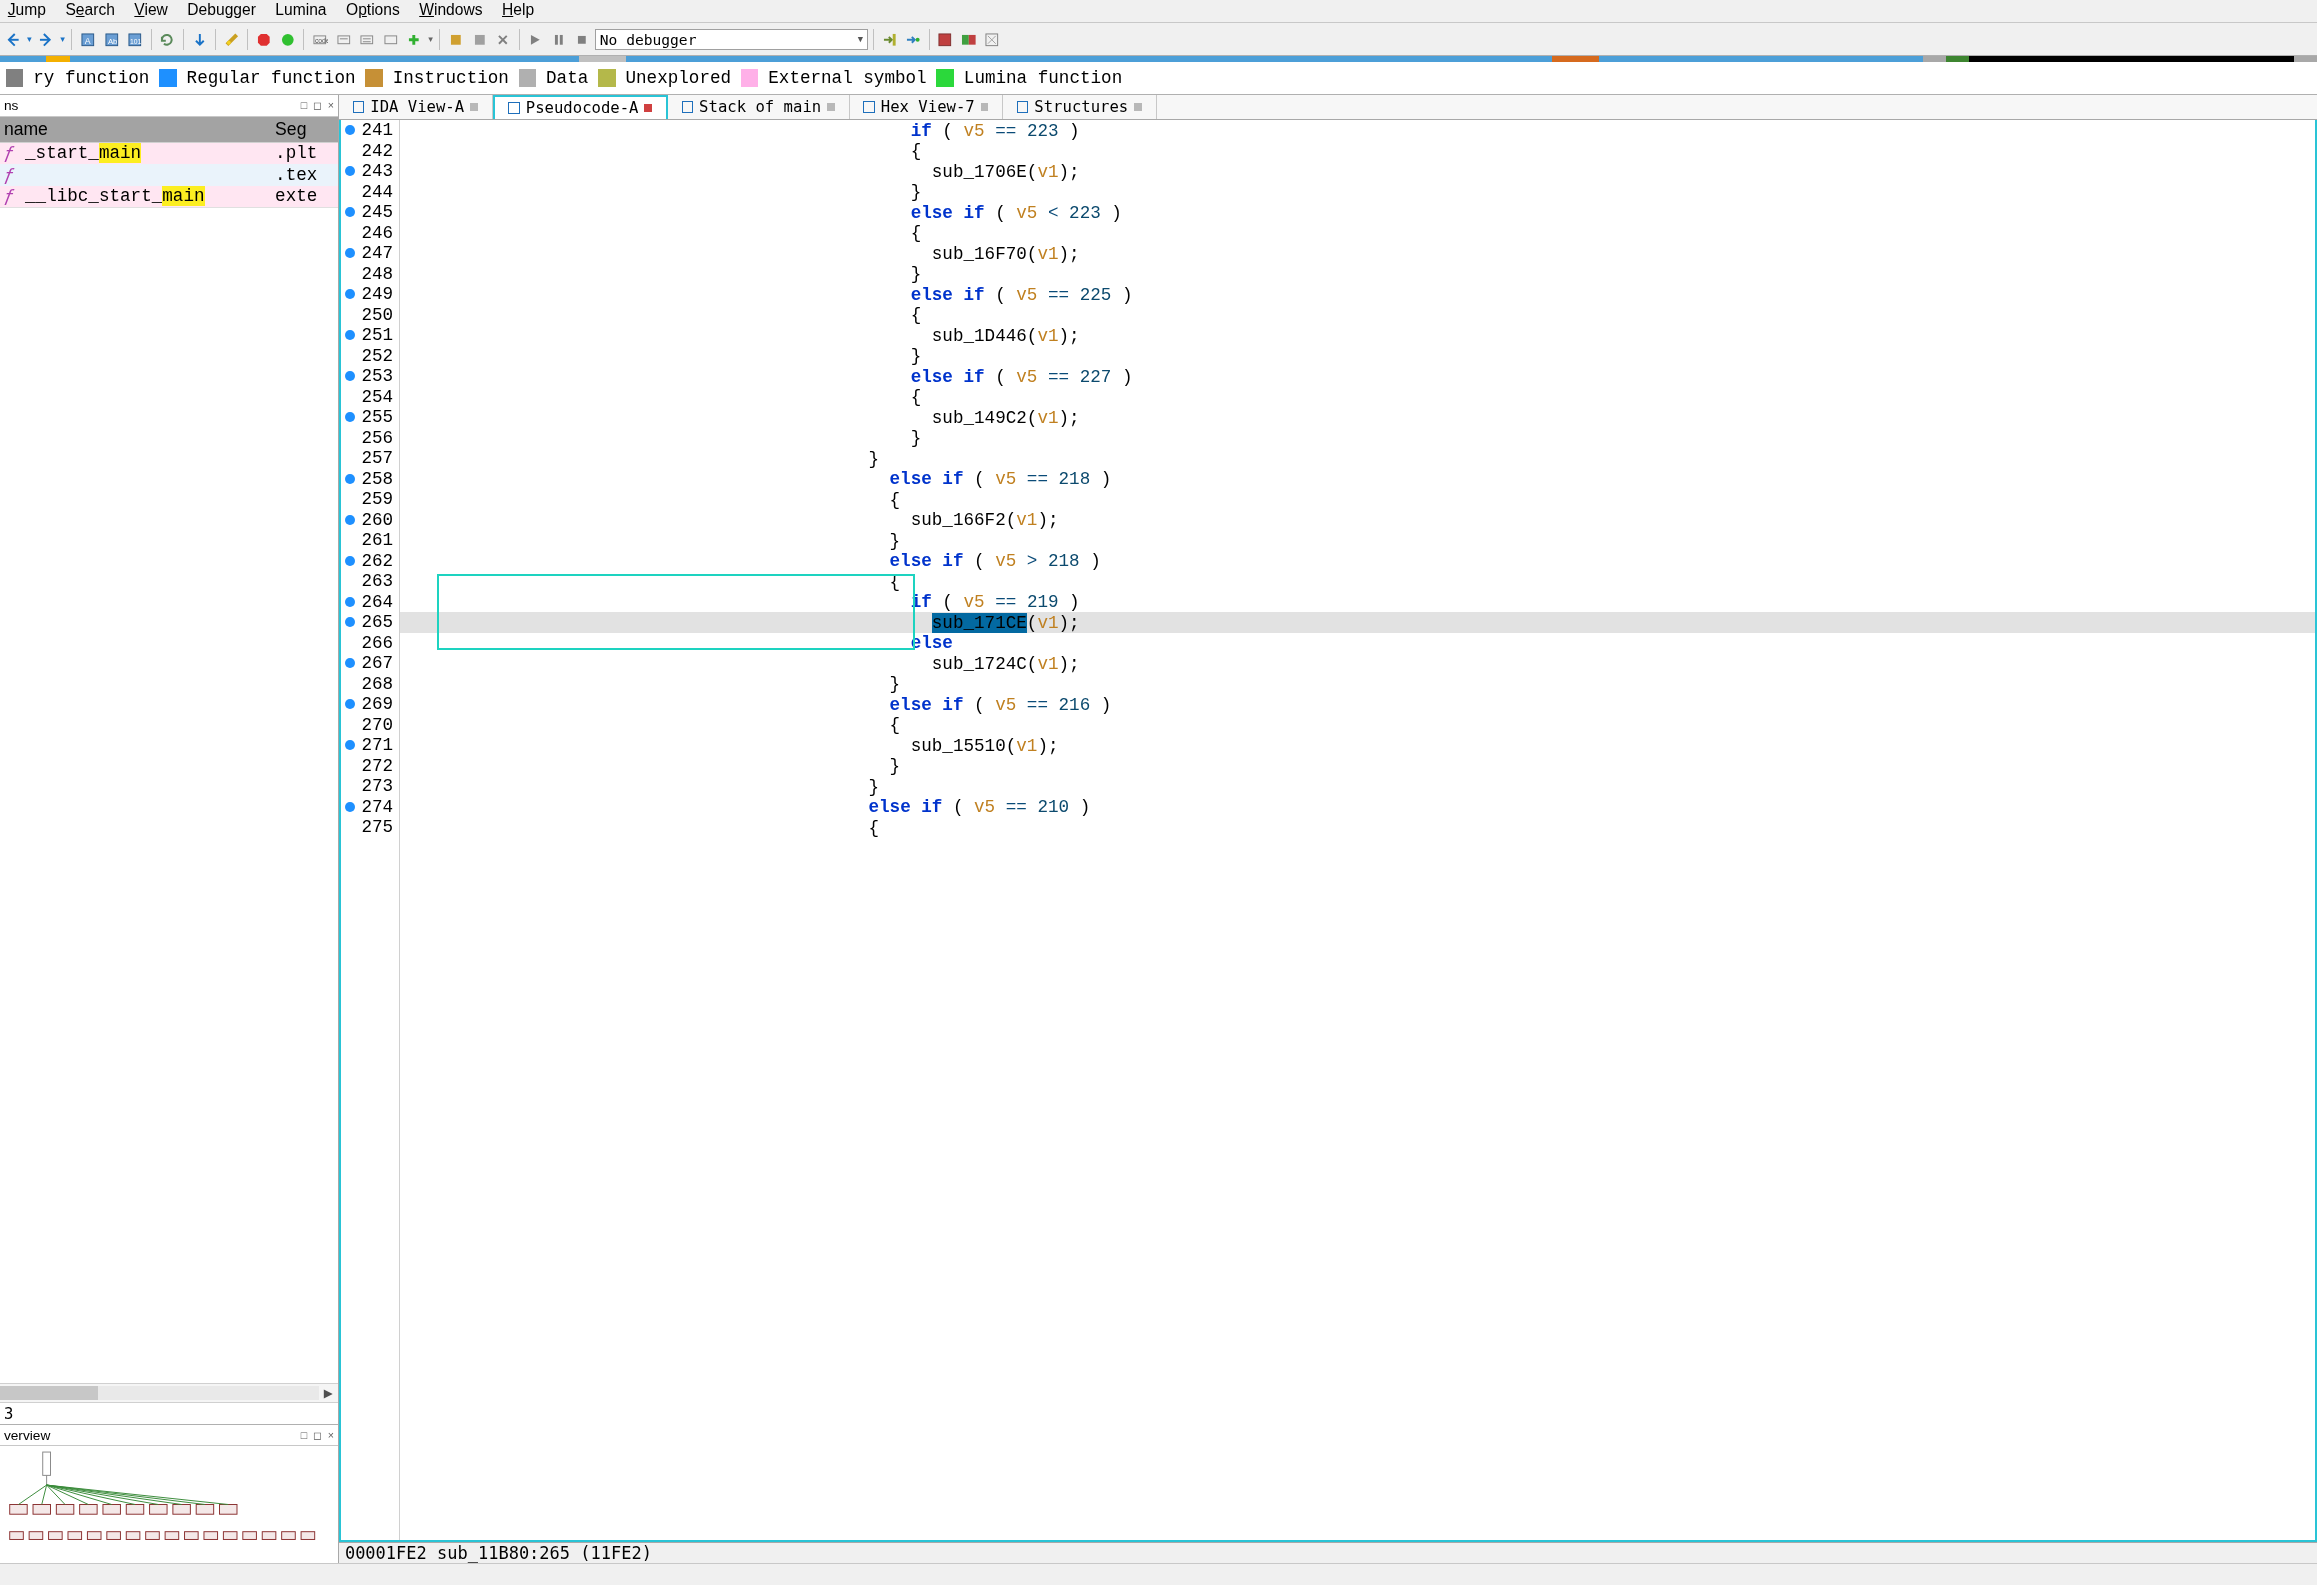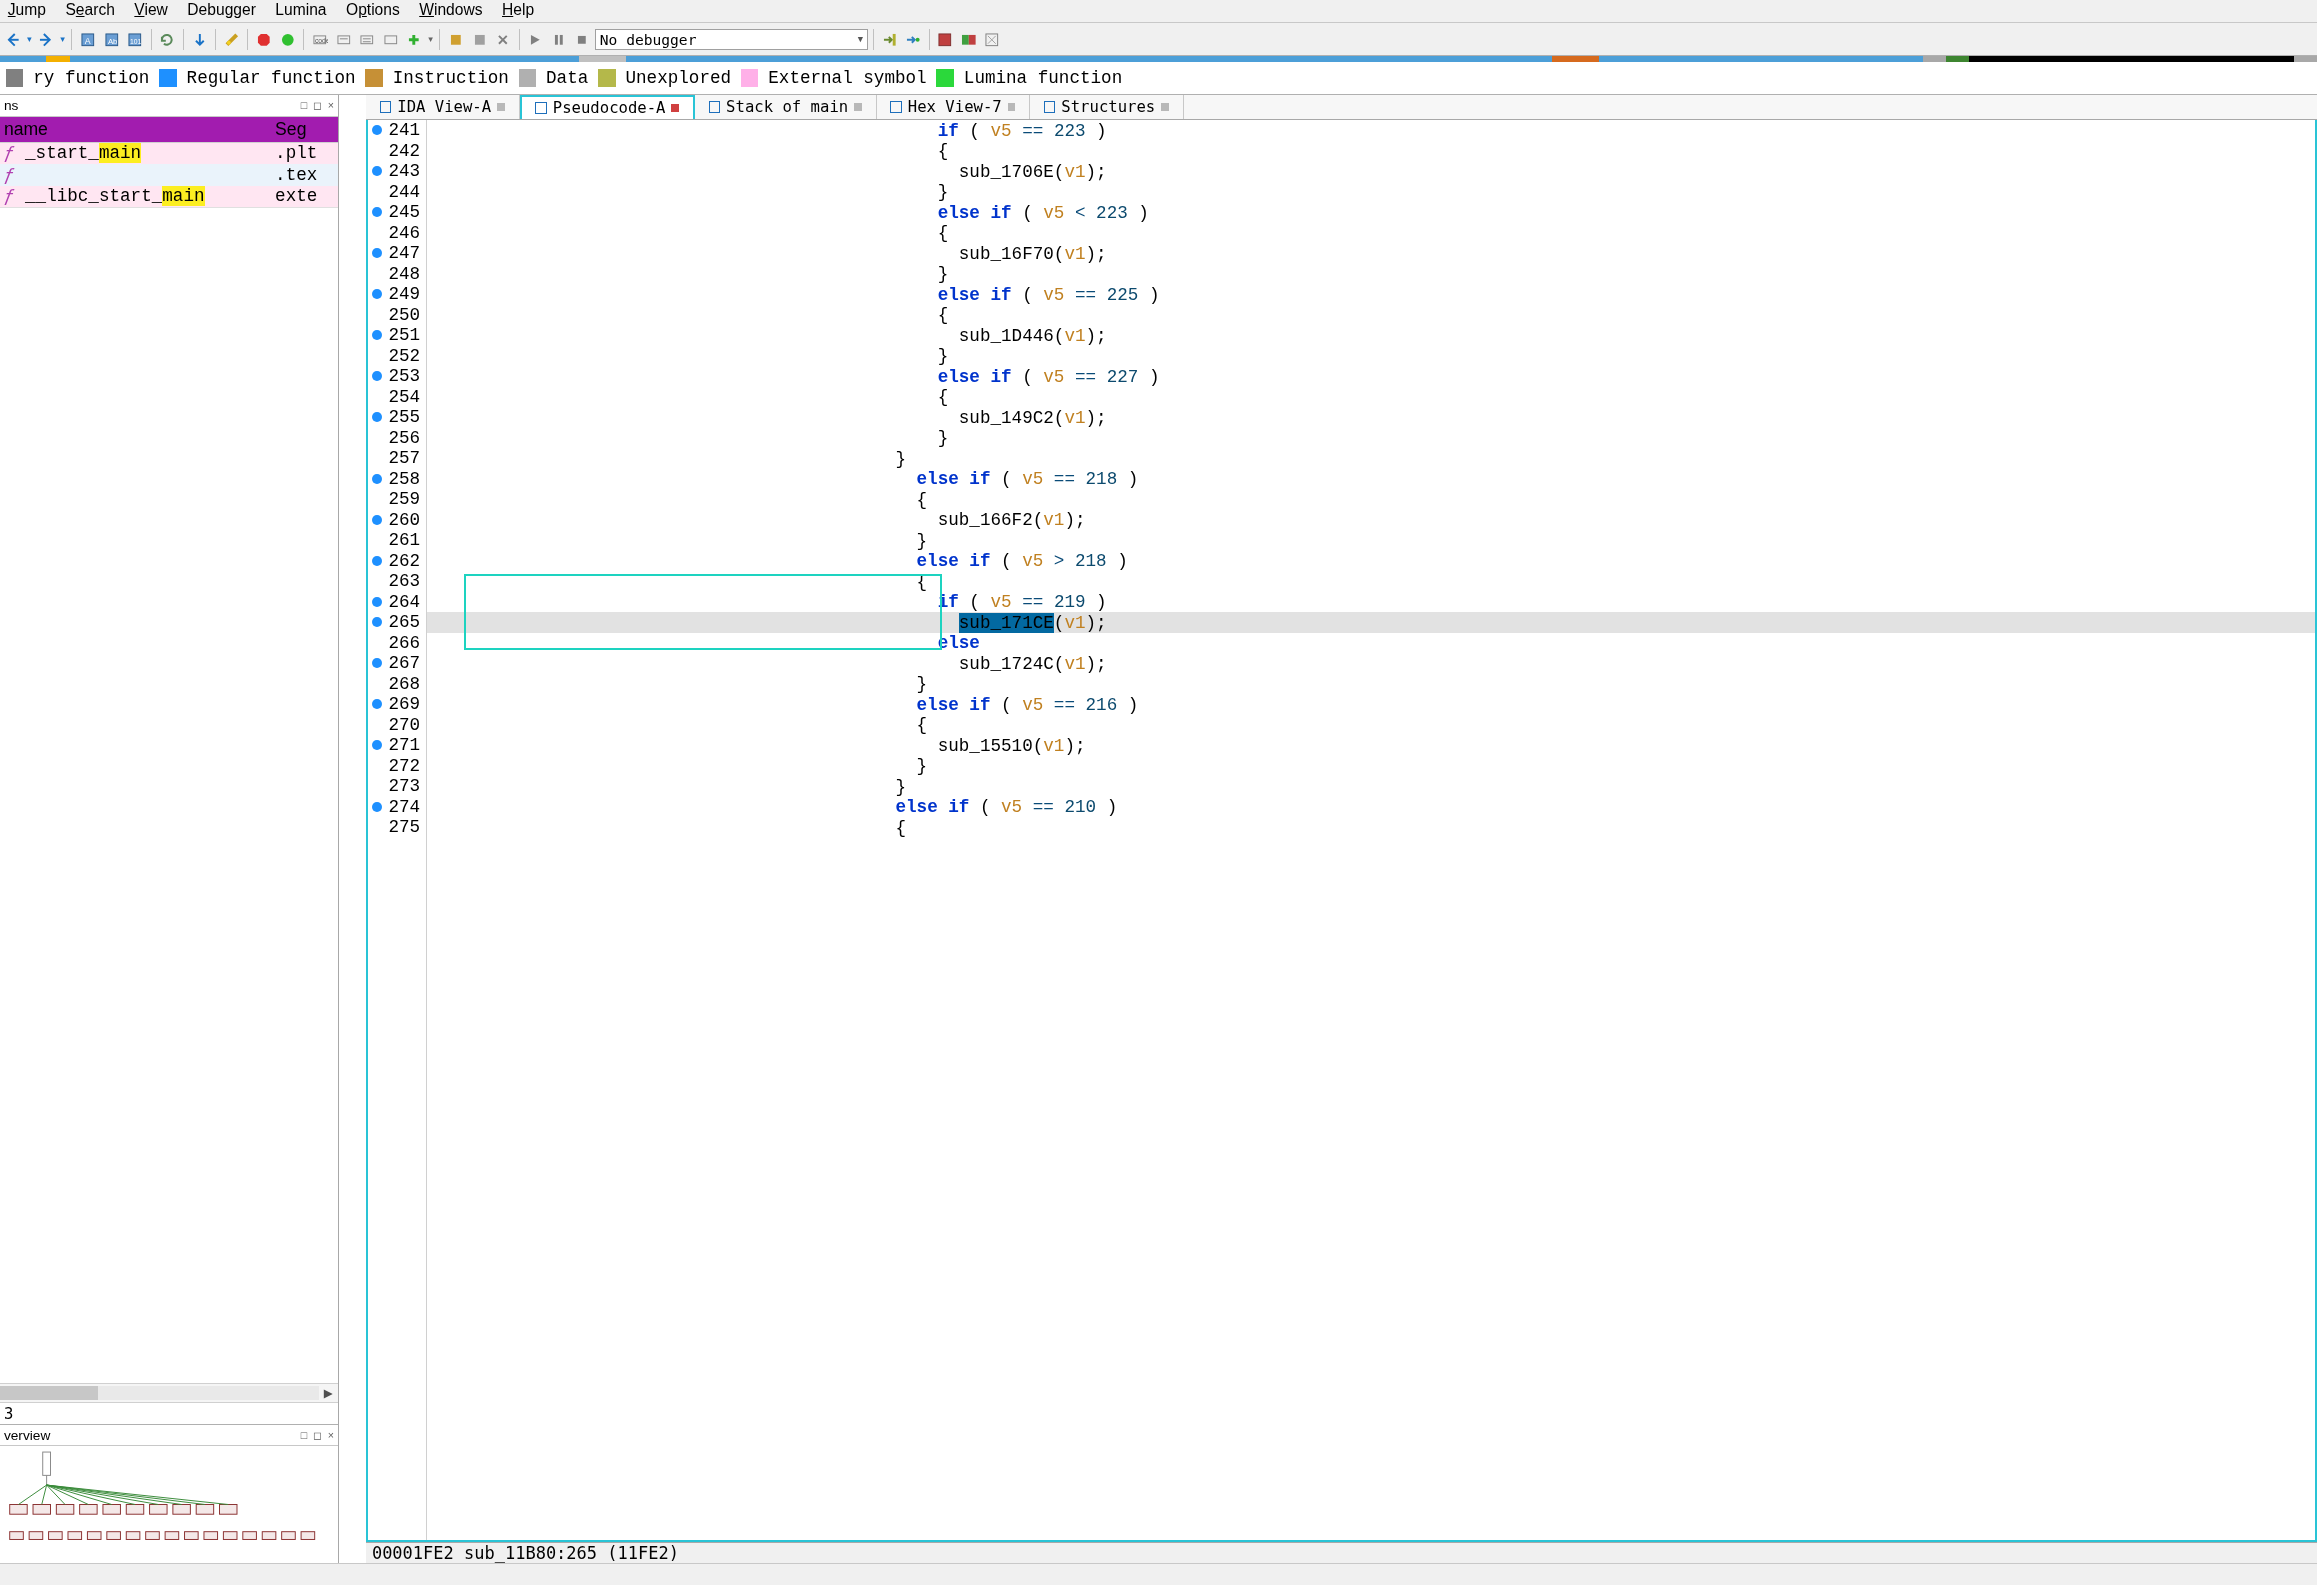--- a/index.html
+++ b/index.html
@@ -8,26 +8,26 @@
 .menubar span { padding:0 7.8px; cursor:default; }
 .menubar span u { text-decoration:underline; }
 .toolbar { display:flex; align-items:center; height:33px; background:#f0f0f0; padding:0 2px; gap:2px; border-bottom:1px solid #b0b0b0; }
 .tbtn { width:21.5px; height:21.5px; display:flex; align-items:center; justify-content:center; border:0; background:transparent; border-radius:2px; font-size:13.7px; }
 .tsep { width:1px; height:21.5px; background:#c0c0c0; margin:0 2.9px; }
 .debugsel { display:flex; align-items:center; border:1px solid #a0a0a0; height:21.5px; padding:0 3.9px; gap:3.9px; font-family:Consolas,monospace; font-size:14.6px; background:#fff; min-width:273px; }
 .colorbar { display:flex; height:5.9px; width:100%; }
 .colorbar > div { height:100%; }
 .legend { display:flex; align-items:center; gap:9.8px; padding:5.9px 5.9px; font-family:Consolas,"Courier New",monospace; font-size:17.6px; background:#fff; border-bottom:1px solid #b0b0b0; }
 .legend .sw { width:17.6px; height:17.6px; display:inline-block; }
-.mainrow { display:flex; height:calc(100% - 23.4px - 33px - 5.9px - 39px - 21.5px);gap:27px; }
+.mainrow { display:flex; height:calc(100% - 23.4px - 33px - 5.9px - 39px - 21.5px); }
 .leftcol { width:339px; display:flex; flex-direction:column; border-right:1px solid #a8a8a8; }
 .panel-hdr { display:flex; align-items:center; justify-content:space-between; padding:1px 3.9px; font-size:13.7px; border-bottom:1px solid #c8c8c8; height:21.5px; }
 .panel-hdr .ctl { display:flex; gap:5.9px; color:#606060; font-size:10.7px; }
 .func-pane { flex:0 0 auto; }
-.func-hdr-row { display:flex; font-size:17.6px; padding:2px 3.9px; border-bottom:1px solid #d0d0d0; background:#a21caf; }
+.func-hdr-row { display:flex; font-size:17.6px; padding:2px 3.9px; border-bottom:1px solid #d0d0d0; background:#a3a3a3; }
 .func-hdr-row .c1 { flex:1; }
 .func-hdr-row .c2 { width:59px; }
 .func-row { display:flex; font-family:Consolas,"Courier New",monospace; font-size:17.6px; padding:0 3.9px; height:21.5px; align-items:center; }
 .func-row .c1 { flex:1; }
 .func-row .c2 { width:59px; }
 .hl { background:#fcee21; }
 .func-row.pink { background:#ffe6f2; }
 .func-row.blue { background:#eaf3fb; }
 .func-spacer { flex:1; background:#fff; border-top:1px solid #e0e0e0; }
 .scroll-sim { height:19.5px; background:#f5f5f5; display:flex; align-items:center; border-top:1px solid #d0d0d0; }

